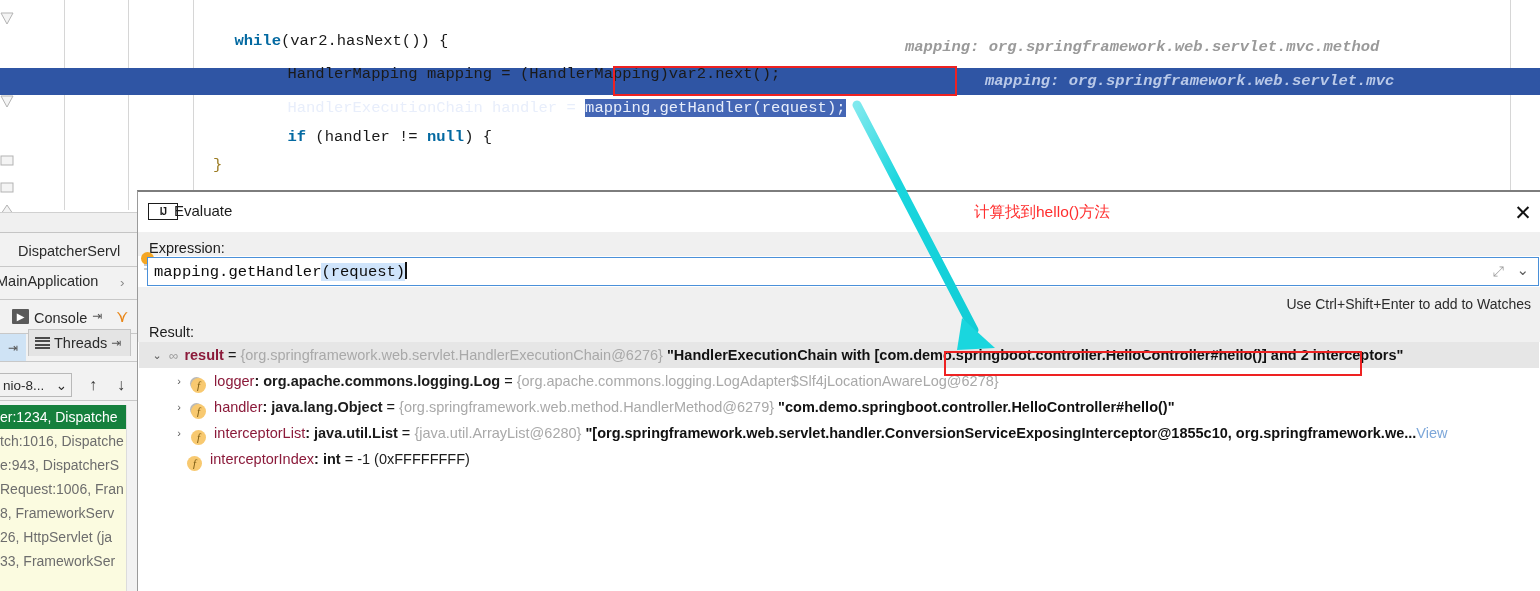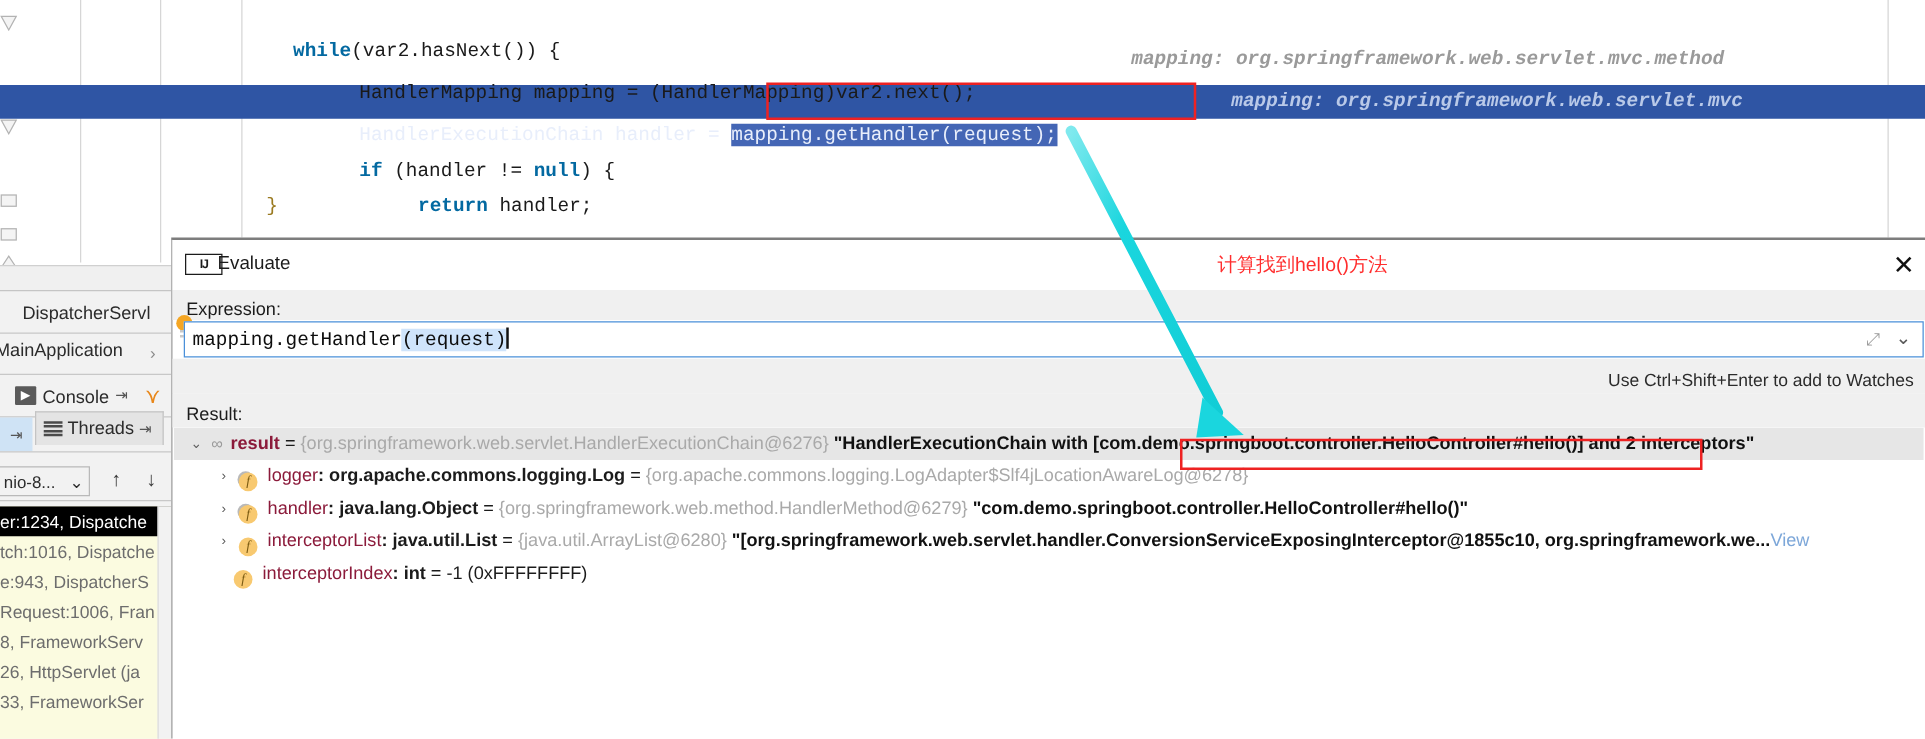--- a/index.html
+++ b/index.html
@@ -47,21 +47,21 @@
   .lines-icon i{display:block;height:2px;background:#4a4a4a;}
   .arrow-pin{font-size:12px;color:#555;}
   .threads-tab{position:absolute;background:#e4e4e4;border:1px solid #c4c4c4;border-bottom:none;
     display:flex;align-items:center;gap:4px;padding:0 6px;box-sizing:border-box;}
   .combo{position:absolute;background:#f2f2f2;border:1px solid #b9b9b9;box-sizing:border-box;
     display:flex;align-items:center;justify-content:space-between;padding:0 4px;font-size:13.5px;color:#2b2b2b;}
   .toolbtn{position:absolute;display:flex;align-items:center;justify-content:center;color:#3a3a3a;font-size:16px;}
   .frames{position:absolute;left:0;width:137px;background:#fbfbe0;overflow:hidden;}
   .frame-row{position:relative;height:24px;line-height:24px;white-space:nowrap;font-size:14px;color:#6d6d6d;
     padding-left:0;}
-  .frame-row.sel{background:#000000;color:#fff;}
+  .frame-row.sel{background:#15803d;color:#fff;}
 
   
   .dialog{position:absolute;left:137px;top:190px;width:1403px;height:401px;background:#ffffff;
     border-top:2px solid #7d7d7d;border-left:1px solid #9a9a9a;box-sizing:border-box;}
   .dlg-title{position:absolute;left:0;top:0;width:1403px;height:40px;background:#fff;}
   .dlg-icon{position:absolute;left:10px;top:11px;width:30px;height:17px;border:1.6px solid #1b1b1b;
     box-sizing:border-box;display:flex;align-items:center;justify-content:center;
     font-family:"Liberation Sans",sans-serif;font-size:10px;font-weight:bold;color:#1b1b1b;letter-spacing:-1px;}
   .dlg-title-text{position:absolute;left:36px;top:10px;font-size:15px;color:#1b1b1b;}
   .dlg-annot{position:absolute;left:836px;top:10px;font-size:15.5px;color:#ff2e2e;white-space:nowrap;}
@@ -168,25 +168,20 @@
       </span>
       <span class="txt hint-sel" style="left:985px;">mapping: org.springframework.web.servlet.mvc</span>
     </div>
 
     <div class="code-line" style="top:97px;">
       <span class="txt" style="left:213px;">
         <span class="kw">if</span><span class="plain"> (handler != </span><span class="kw">null</span><span class="plain">) {</span>
       </span>
     </div>
 
-    <div class="code-line" style="top:125px;">
-      <span class="txt" style="left:260px;">
-        <span class="kw">return</span><span class="plain"> handler;</span>
-      </span>
-    </div>
 
     <div class="code-line" style="top:152px;">
       <span class="txt brace" style="left:213px;">}</span>
     </div>
 
     <div class="code-line" style="top:198px;">
       <span class="txt brace" style="left:160px;">}</span>
     </div>
 
     <div style="position:absolute;left:0;top:212px;width:1540px;height:20px;background:#f0f0f0;border-top:1px solid #d0d0d0;"></div>

